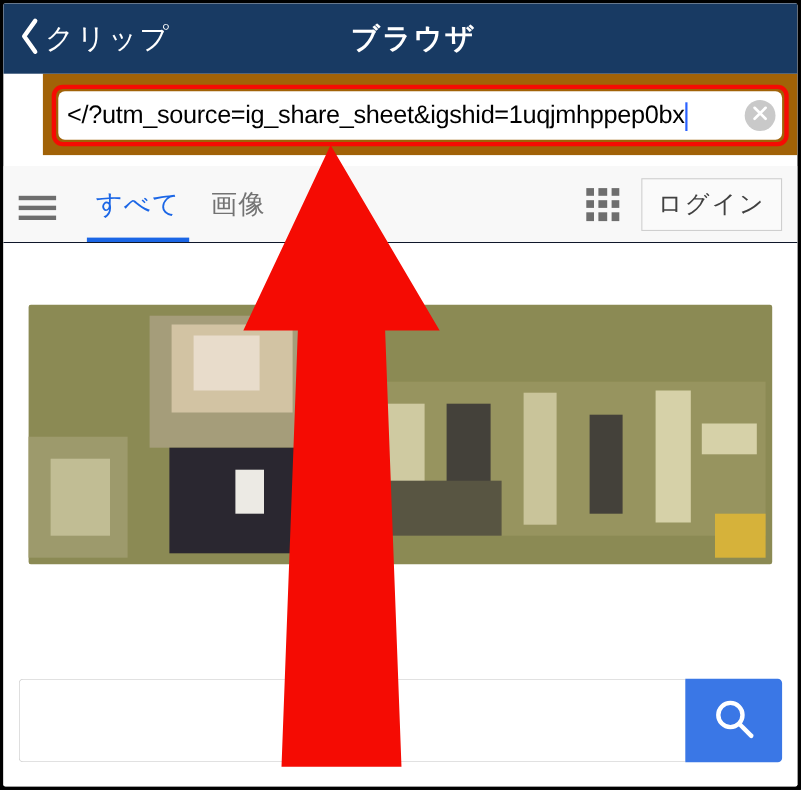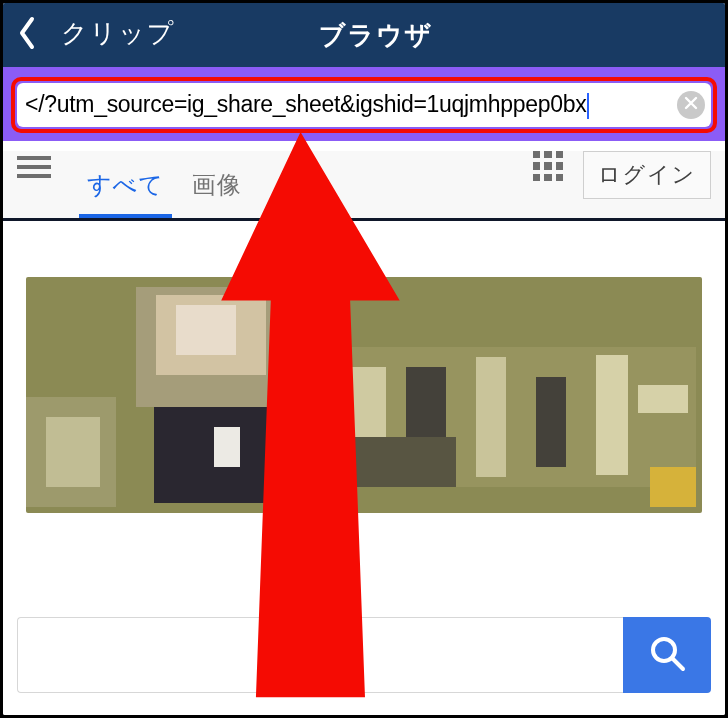--- a/index.html
+++ b/index.html
@@ -1,31 +1,31 @@
 <!DOCTYPE html>
 <html><head>
 <meta charset="utf-8">
 <style>
   *{box-sizing:border-box;margin:0;padding:0;font-family:-apple-system,"Hiragino Sans","Hiragino Kaku Gothic ProN",sans-serif;}
   html,body{width:728px;height:718px;overflow:hidden;background:#000;}
   .frame{width:728px;height:718px;background:#000;position:relative;}
   .inner{position:absolute;left:3px;top:3px;right:3px;bottom:3px;background:#fff;display:flex;flex-direction:column;border-radius:2px;overflow:hidden;}
   .appbar{background:#183a63;color:#fff;height:64px;display:flex;align-items:center;position:relative;}
-  .back{display:flex;align-items:flex-start;gap:24px;padding-left:14px;cursor:pointer;}
+  .back{display:flex;align-items:center;gap:4px;padding-left:14px;cursor:pointer;}
   .back svg{width:20px;height:34px;}
   .back-label{font-size:26px;font-weight:400;color:#fff;letter-spacing:2px;}
   .title{position:absolute;left:12px;right:0;text-align:center;font-size:26px;font-weight:600;letter-spacing:2px;pointer-events:none;padding-left:12px;}
-  .urlzone{padding:10px 8px 8px 8px;background:#8b5cf6;}
+  .urlzone{padding:10px 8px 8px 8px;background:#a16207;margin-left:36px;}
   .urlwrap{position:relative;border:4px solid #f50b03;border-radius:10px;padding:2px 2px;}
   .urlfield{display:flex;align-items:center;background:#fff;border-radius:6px;height:44px;padding:0 6px 0 8px;}
   .urltext{flex:1;font-size:23px;color:#000;white-space:nowrap;overflow:hidden;font-family:Arial,sans-serif;letter-spacing:-0.3px;}
   .caret{display:inline-block;width:2px;height:28px;background:#2a62ff;vertical-align:middle;margin-left:1px;position:relative;top:2px;}
   .clearbtn{width:28px;height:28px;border-radius:50%;background:#c9c9c9;display:flex;align-items:center;justify-content:center;cursor:pointer;flex:0 0 auto;margin-left:6px;}
   .clearbtn svg{width:14px;height:14px;}
-  .toolbar{height:70px;background:#f8f8f8;border-bottom:3px solid #0f172a;display:flex;align-items:flex-start;padding:0 14px;margin-top:10px;}
+  .toolbar{height:70px;background:#f8f8f8;border-bottom:1px solid #0f172a;display:flex;align-items:center;padding:0 14px;margin-top:10px;}
   .menu-icon{width:34px;height:26px;cursor:pointer;margin-right:22px;}
   .menu-icon .bar{height:4px;background:#6e6e6e;margin:5px 0;}
   .tabs{display:flex;align-items:flex-end;height:100%;}
   .tab{font-size:24px;color:#737373;padding:0 14px;height:100%;display:flex;align-items:center;cursor:pointer;position:relative;letter-spacing:1px;}
   .tab.active{color:#1b66e6;}
   .tab.active::after{content:"";position:absolute;left:6px;right:6px;bottom:0;height:4px;background:#1b66e6;}
   .spacer{flex:1;}
   .apps-icon{width:30px;height:30px;display:grid;grid-template-columns:repeat(3,1fr);grid-template-rows:repeat(3,1fr);gap:4px;cursor:pointer;margin-right:20px;}
   .apps-icon span{background:#6e6e6e;width:100%;height:100%;}
   .login-btn{border:1px solid #cfcfcf;background:#fafafa;color:#404040;font-size:22px;padding:8px 14px;cursor:pointer;letter-spacing:2px;}

